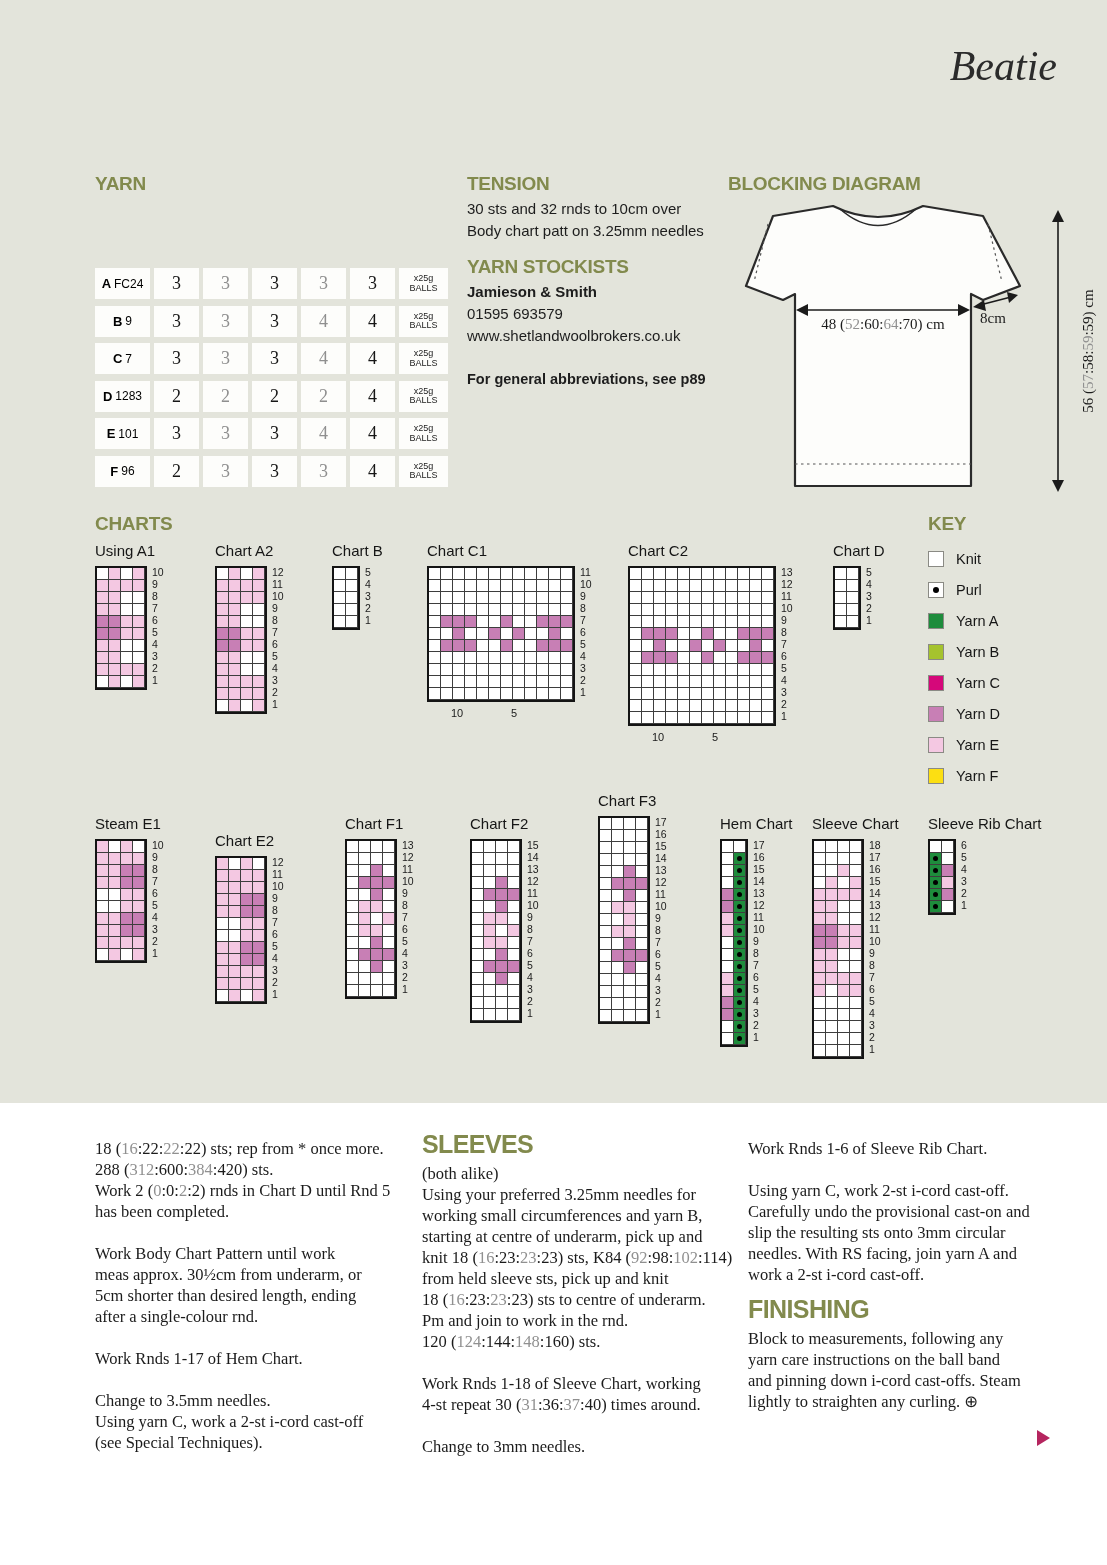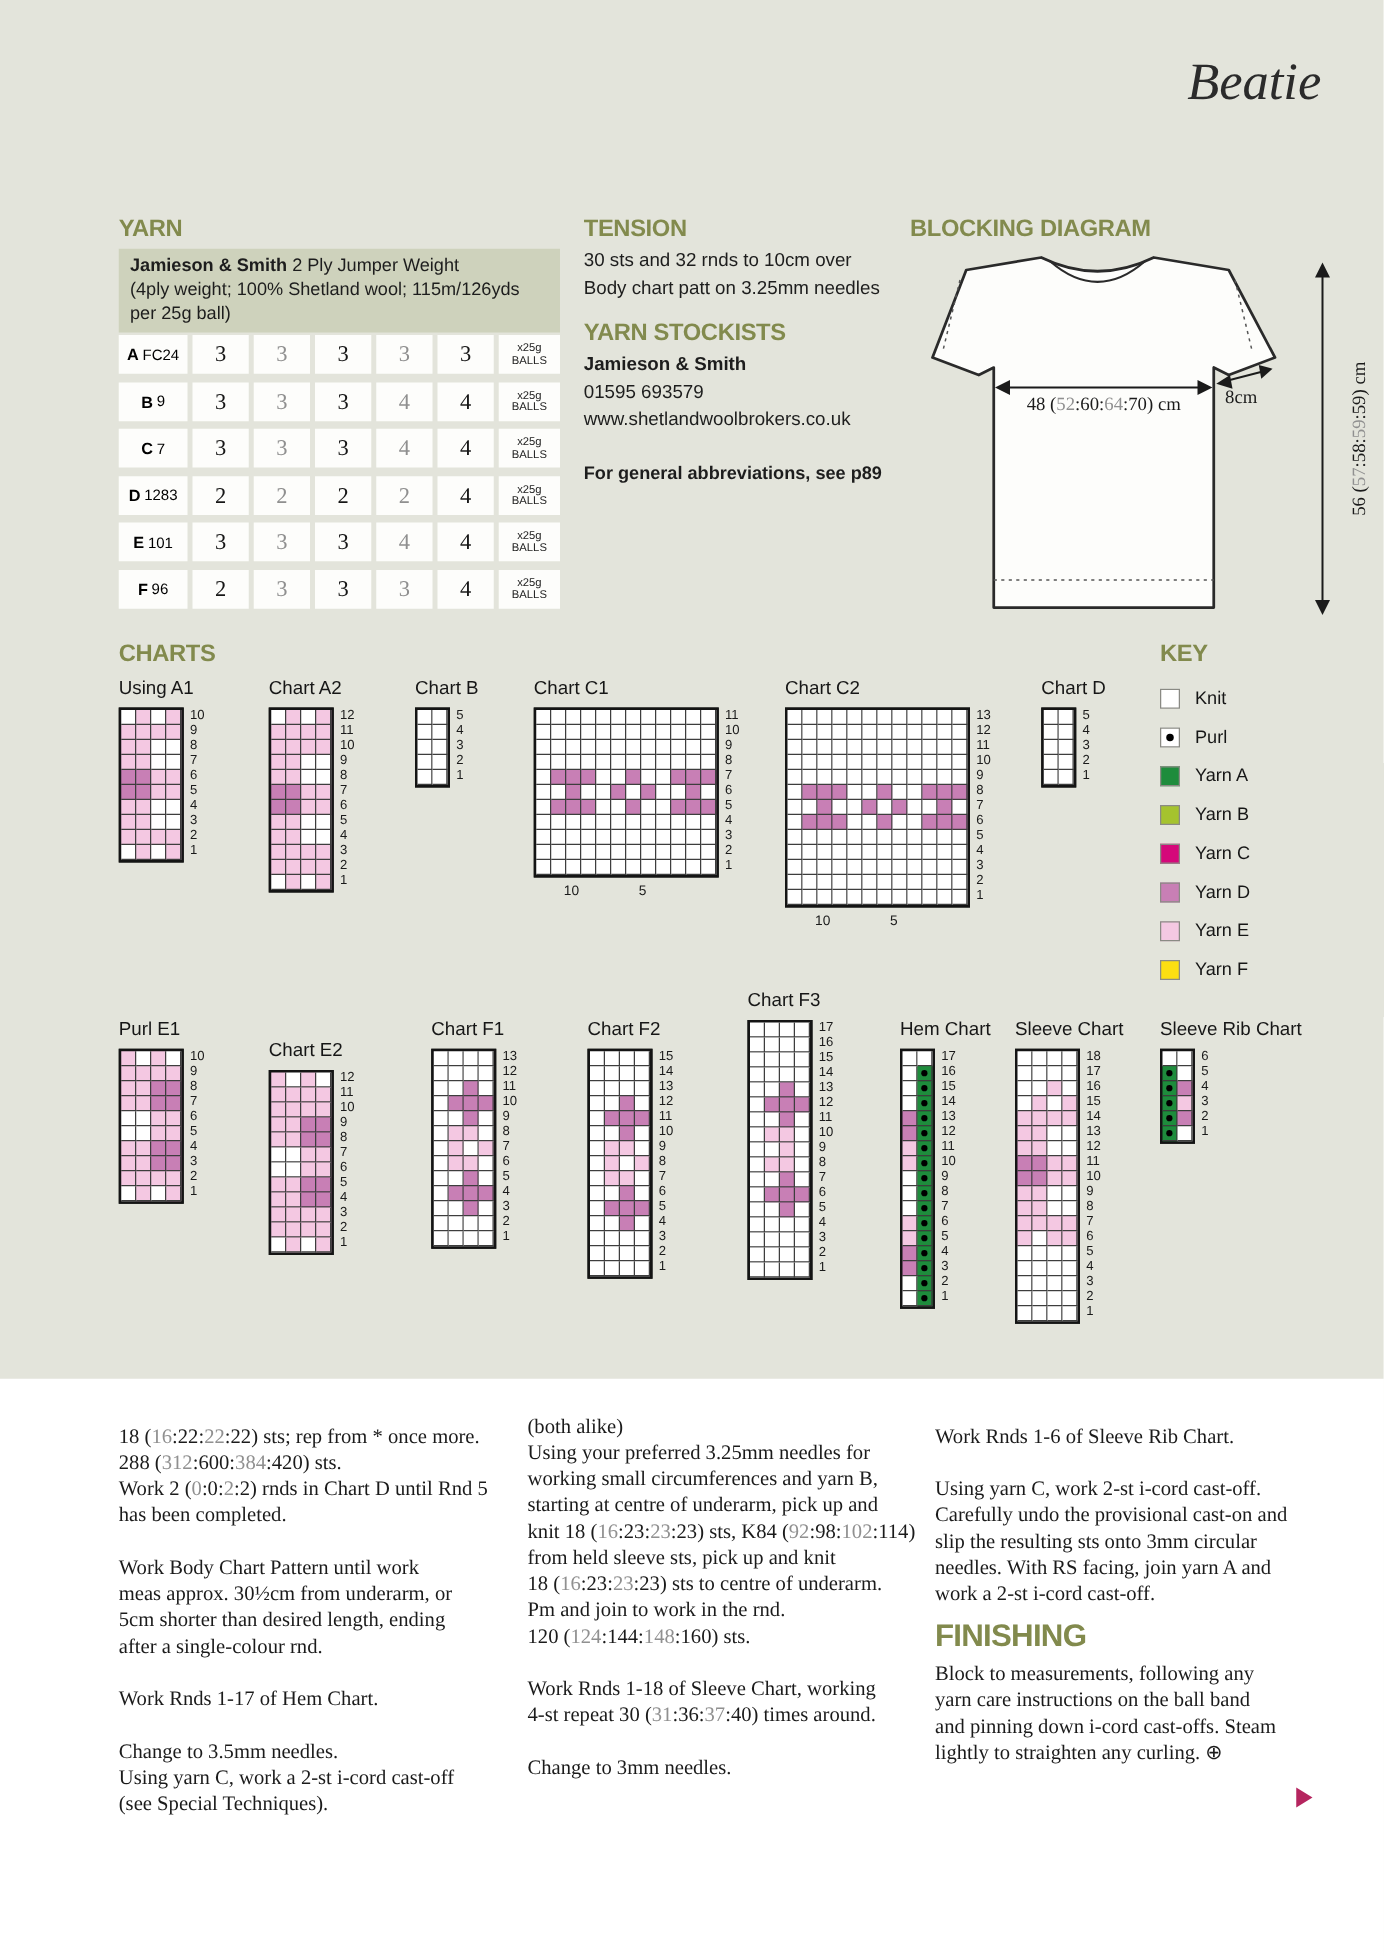--- a/index.html
+++ b/index.html
@@ -55,25 +55,20 @@
 </style>
 </head>
 <body>
 
 <div id="page">
   <div class="top-section"></div>
 
   <div class="abs title" style="right:50px;top:42px;">Beatie</div>
 
   <div class="abs shead" style="left:95px;top:173px;">YARN</div>
-  <div class="abs band" style="left:95px;top:199px;width:335px;">
-      <div><span class="bold">Jamieson &amp; Smith</span><span> 2 Ply Jumper Weight</span></div>
-      <div><span>(4ply weight; 100% Shetland wool; 115m/126yds</span></div>
-      <div><span>per 25g ball)</span></div>
-    </div>
   <div class="abs" style="left:95px;top:268px;">
       <div class="yrow">
         <div class="ycell ylabel">
           <b>A</b>
           <span>FC24</span>
         </div>
         <div class="ycell yval">3</div>
         <div class="ycell yval gn2">3</div>
         <div class="ycell yval">3</div>
         <div class="ycell yval gn2">3</div>
@@ -733,21 +728,21 @@
         <div class="kswatch" style="background: rgb(244, 200, 226);"></div>
         <div class="klabel">Yarn E</div>
       </div>
       <div class="krow">
         <div class="kswatch" style="background: rgb(252, 223, 18);"></div>
         <div class="klabel">Yarn F</div>
       </div>
     </div>
 
   <div class="abs" style="left:95px;top:815px;">
-      <div class="ctitle">Purl E1</div>
+      <div class="ctitle">Steam E1</div>
       <div class="cwrap">
         <div class="cgrid" style="grid-template-columns: repeat(4, 12px);">
           <div class="ccell" style="background: rgb(244, 200, 226);"></div>
           <div class="ccell" style="background: rgb(255, 255, 255);"></div>
           <div class="ccell" style="background: rgb(244, 200, 226);"></div>
           <div class="ccell" style="background: rgb(255, 255, 255);"></div>
           <div class="ccell" style="background: rgb(244, 200, 226);"></div>
           <div class="ccell" style="background: rgb(244, 200, 226);"></div>
           <div class="ccell" style="background: rgb(244, 200, 226);"></div>
           <div class="ccell" style="background: rgb(244, 200, 226);"></div>
@@ -1301,20 +1296,21 @@
       <div class="tline"><span>5cm shorter than desired length, ending</span></div>
       <div class="tline"><span>after a single-colour rnd.</span></div>
       <div class="tgap"></div>
       <div class="tline"><span>Work Rnds 1-17 of Hem Chart.</span></div>
       <div class="tgap"></div>
       <div class="tline"><span>Change to 3.5mm needles.</span></div>
       <div class="tline"><span>Using yarn C, work a 2-st i-cord cast-off</span></div>
       <div class="tline"><span>(see Special Techniques).</span></div>
     </div>
   <div class="tcol" style="left:422px;top:1130px;">
+      <div class="subhead first">SLEEVES</div>
       <div class="tline"><span>(both alike)</span></div>
       <div class="tline"><span>Using your preferred 3.25mm needles for</span></div>
       <div class="tline"><span>working small circumferences and yarn B,</span></div>
       <div class="tline"><span>starting at centre of underarm, pick up and</span></div>
       <div class="tline"><span>knit 18 (</span><span class="gn">16</span><span>:</span><span>23</span><span>:</span><span class="gn">23</span><span>:</span><span>23</span><span>) sts, K84 (</span><span class="gn">92</span><span>:</span><span>98</span><span>:</span><span class="gn">102</span><span>:</span><span>114</span><span>)</span></div>
       <div class="tline"><span>from held sleeve sts, pick up and knit</span></div>
       <div class="tline"><span>18 (</span><span class="gn">16</span><span>:</span><span>23</span><span>:</span><span class="gn">23</span><span>:</span><span>23</span><span>) sts to centre of underarm.</span></div>
       <div class="tline"><span>Pm and join to work in the rnd.</span></div>
       <div class="tline"><span>120 (</span><span class="gn">124</span><span>:</span><span>144</span><span>:</span><span class="gn">148</span><span>:</span><span>160</span><span>) sts.</span></div>
       <div class="tgap"></div>

